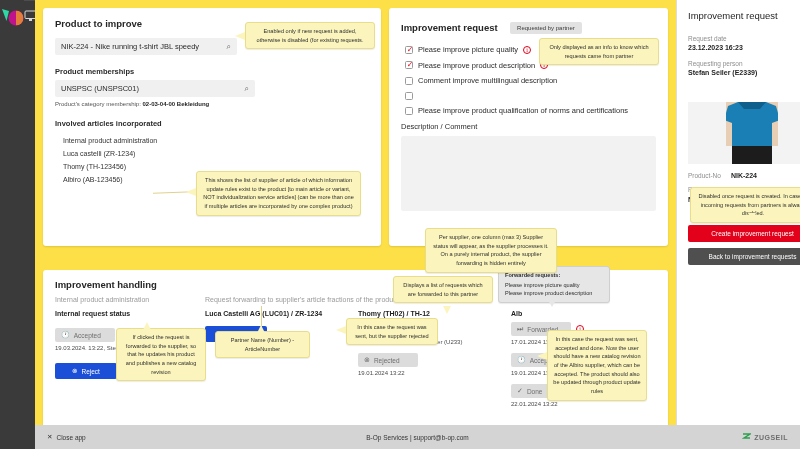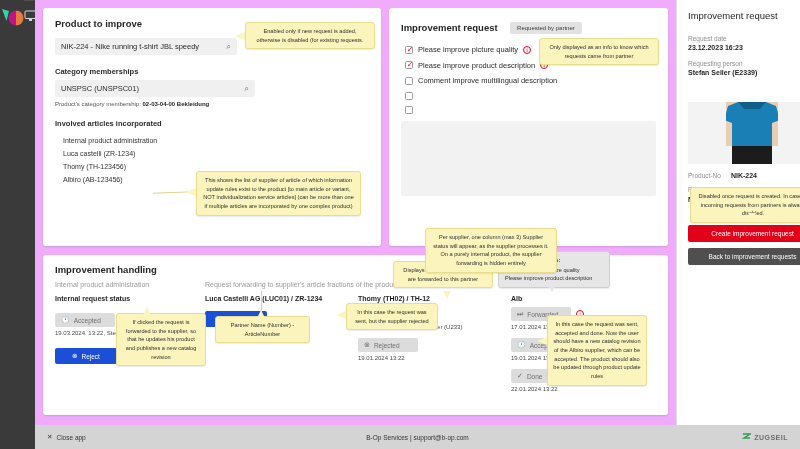--- a/index.html
+++ b/index.html
@@ -23,36 +23,36 @@
     border-top: 1px solid #4d4d4d;
   }
   .rail-item.active { background: #e2001a; }
   .rail-spacer { flex: 1 1 auto; }
   .rail-bottom { width: 35px; display: flex; flex-direction: column; align-items: center; padding-bottom: 3px; }
   .rail-bottom > div { height: 24px; display:flex; align-items:center; justify-content:center; width:35px;}
   .lang { color: #d8d8d8; font-size: 7px; letter-spacing: .5px; }
   .bop-mark { color:#ededed; font-size:8px; font-weight:bold; letter-spacing:-.5px;}
 
   
-  .main { flex: 1 1 auto; position: relative; background: #f0abfc; height: 449px; text-decoration: underline; }
+  .main { flex: 1 1 auto; position: relative; background: #fde047; height: 449px; text-decoration: underline; }
   .content-wrap { position:absolute; left:0; top:0; right:0; bottom:24px; display:flex; }
   .center-col { flex: 1 1 auto; padding: 8px 8px 0 8px; position: relative; }
   .right-col {
     width: 152px; flex: 0 0 152px; background: #fff; height: 425px;
     border-left: 1px solid #dcdcdc; padding: 10px 11px 0 11px; position: relative;
   }
 
   .card {
     background: #fff; border-radius: 3px; box-shadow: 0 1px 2px rgba(0,0,0,.12);
     position: relative;
   }
   .cards-row { display: flex; gap: 8px; }
   .card-left { flex: 0 0 338px; height: 238px; padding: 10px 12px; }
   .card-right { flex: 1 1 auto; height: 238px; padding: 10px 12px; }
-  .card-bottom { margin-top: 9px; height: 160px; padding: 9px 12px; }
+  .card-bottom { margin-top: 24px; height: 160px; padding: 9px 12px; }
 
   h2.sec { font-size: 9.5px; color: #262626; font-weight: bold; margin-bottom: 9px; }
   h2.sec.inline { display:inline-block; vertical-align: middle; }
 
   .field-label { font-size: 7.5px; font-weight: bold; color: #2b2b2b; margin-bottom: 4px; }
   .input-box {
     background: #f0f0f0; height: 17px; border-radius: 2px;
     display: flex; align-items: center; padding: 0 6px;
     font-size: 7.5px; color: #2b2b2b; position: relative;
   }
@@ -225,21 +225,21 @@
 
           <div class="card card-left">
             <h2 class="sec">Product to improve</h2>
 
             <div class="input-box" style="width:182px;justify-content:space-between;">
               <span class="val">NIK-224 - Nike running t-shirt JBL speedy</span>
               <span class="ico-search">⌕</span>
             </div>
 
             <div class="gap12"></div>
-            <div class="field-label">Category memberships</div>
+            <div class="field-label">Product memberships</div>
             <div class="input-box" style="width:200px;">
               <span class="val">UNSPSC (UNSPSC01)</span>
               <span class="ico-search">⌕</span>
             </div>
             <div class="hint">
               <span>Product's category membership: </span><b>02-03-04-00 Bekleidung</b>
             </div>
 
             <div class="gap12"></div>
             <div class="field-label">Involved articles incorporated</div>
@@ -278,23 +278,25 @@
               </div>
               <div class="chk-row">
                 <span class="chk"></span>
                 <span class="chk-label">Comment improve multilingual description</span>
               </div>
               <div class="chk-row">
                 <span class="chk"></span>
               </div>
               <div class="chk-row">
                 <span class="chk"></span>
-              </div>
-            </div>
-
+                <span class="chk-label">Please improve product qualification of norms and certifications</span>
+              </div>
+            </div>
+
+            <div class="ta-label">Description / Comment</div>
             <div class="textarea"></div>
 
             <div class="tt" style="left:150px; top:30px; width:120px;">Only displayed as an info to know which requests came from partner</div>
           </div>
         </div>
 
         <div class="card card-bottom">
           <h2 class="sec" style="margin-bottom:6px;">Improvement handling</h2>
 
           <div class="cols">

